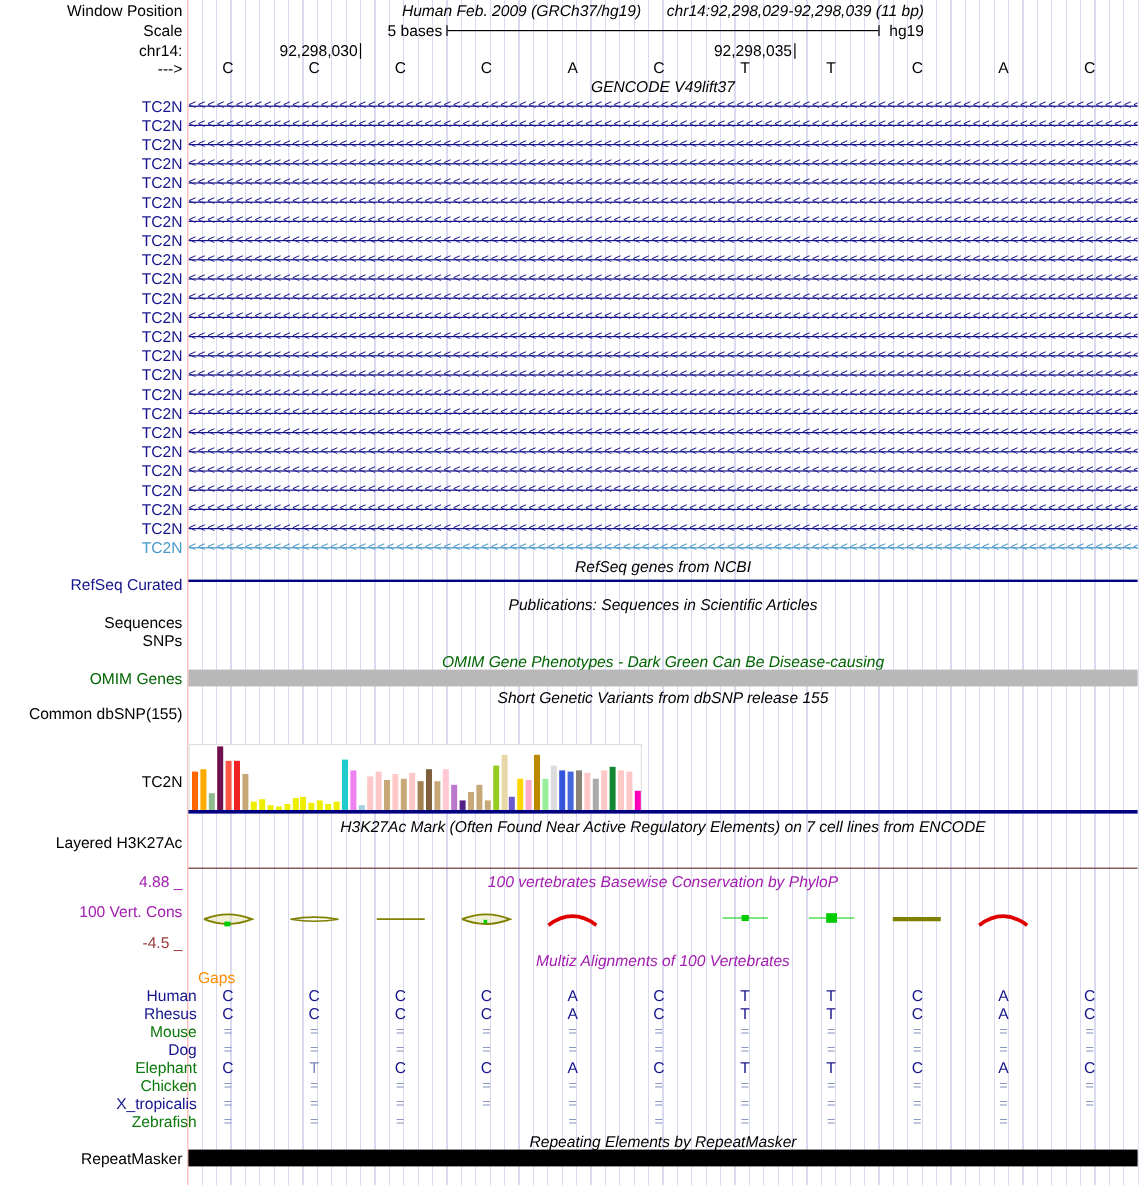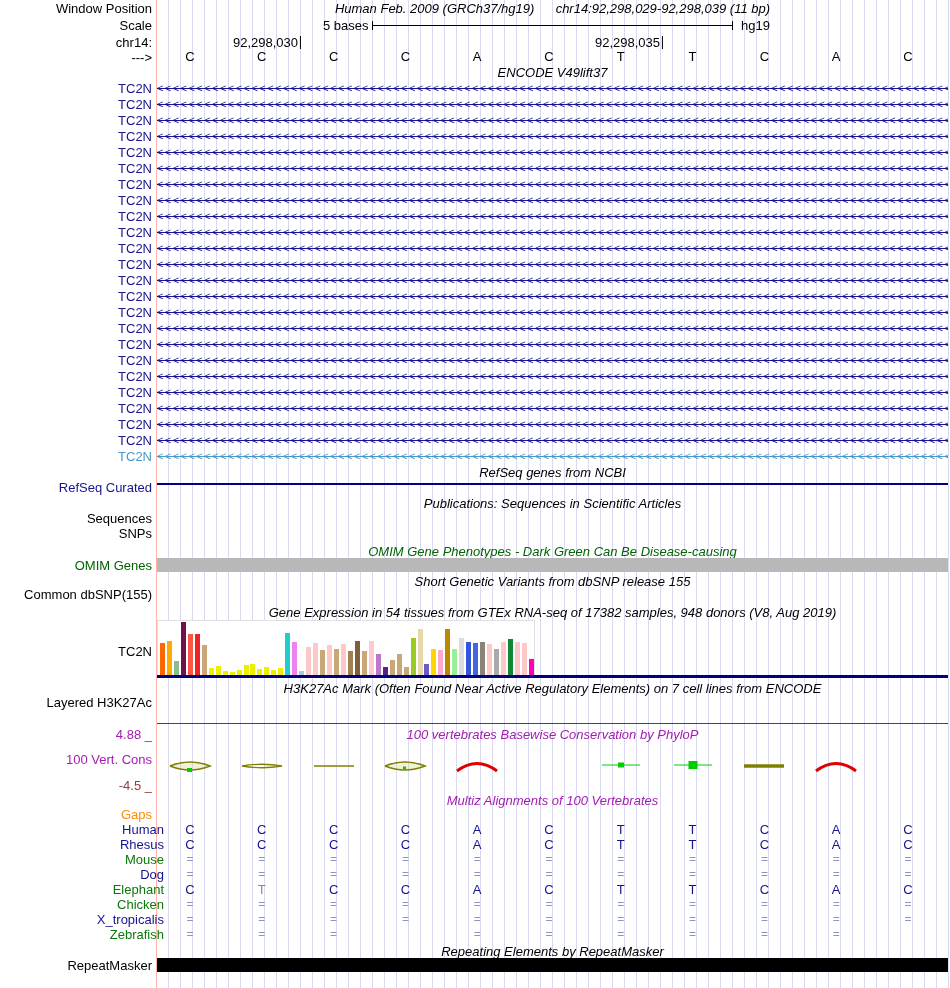--- a/index.html
+++ b/index.html
@@ -4,21 +4,21 @@
 <style>
   html,body{margin:0;padding:0;background:#fff;}
   #browser{position:relative;width:950px;height:988px;background:#fff;overflow:hidden;
            font-family:"Liberation Sans",sans-serif;color:#000;}
   .grid{position:absolute;left:157px;top:0;width:792px;height:988px;
         background:repeating-linear-gradient(to right,transparent 0px,transparent 11px,#D9D9F0 11px,#D9D9F0 12px);}
   .edge{position:absolute;left:156px;top:0;width:1px;height:988px;background:#FFB4AC;}
   .lbl{position:absolute;left:0;width:152px;text-align:right;font-size:13px;line-height:15px;white-space:nowrap;}
   .ctitle{position:absolute;left:157px;width:791px;text-align:center;font-size:13px;line-height:15px;white-space:nowrap;font-style:italic;}
   .navy{color:#14148C;} .blue{color:#a21caf;} .green{color:#006400;} .dgreen{color:#0A780A;}
-  .orange{color:#FF8C00;} .dred{color:#993939;}
+  .orange{color:#FF8C00;margin-left:44px;} .dred{color:#993939;}
   .tick-label{position:absolute;transform:translateX(-100%);font-size:13px;line-height:13px;
               border-right:1px solid #000;padding-right:2px;height:13px;white-space:nowrap;}
   .scalebar{position:absolute;height:9px;border-left:1px solid #000;border-right:1px solid #000;}
   .scalebar::before{content:"";position:absolute;left:0;right:0;top:4px;height:1px;background:#000;}
   .base{position:absolute;width:20px;text-align:center;font-size:13px;line-height:14px;}
   .gene-row{position:absolute;left:0;width:950px;height:16px;}
   .gene-row .gl{position:absolute;left:0;top:1px;width:152px;text-align:right;font-size:13px;color:#14148C;}
   .gene-row .track{position:absolute;left:157px;top:0;width:791px;height:16px;overflow:hidden;}
   .gene-row .track::before{content:"";position:absolute;left:0;right:0;top:8px;height:1px;background:currentColor;}
   .gene-row .chev{position:absolute;left:0;top:0;font-size:11px;line-height:17px;letter-spacing:1.45px;white-space:nowrap;}
@@ -66,21 +66,21 @@
       <span class="base" style="left: 395.4px; top: 50px; position: absolute;">C</span>
       <span class="base" style="left: 467.2px; top: 50px; position: absolute;">A</span>
       <span class="base" style="left: 539px; top: 50px; position: absolute;">C</span>
       <span class="base" style="left: 610.8px; top: 50px; position: absolute;">T</span>
       <span class="base" style="left: 682.6px; top: 50px; position: absolute;">T</span>
       <span class="base" style="left: 754.4px; top: 50px; position: absolute;">C</span>
       <span class="base" style="left: 826.2px; top: 50px; position: absolute;">A</span>
       <span class="base" style="left: 898px; top: 50px; position: absolute;">C</span>
     </div>
 
-  <div class="ctitle" style="top:65px">ENCODE V49lift37</div>
+  <div class="ctitle" style="top:65px">GENCODE V49lift37</div>
   <div id="gencode-rows">
       <div class="gene-row" style="top: 80px;">
         <span class="gl">TC2N</span>
         <div class="track">
           <span class="chev">&lt;&lt;&lt;&lt;&lt;&lt;&lt;&lt;&lt;&lt;&lt;&lt;&lt;&lt;&lt;&lt;&lt;&lt;&lt;&lt;&lt;&lt;&lt;&lt;&lt;&lt;&lt;&lt;&lt;&lt;&lt;&lt;&lt;&lt;&lt;&lt;&lt;&lt;&lt;&lt;&lt;&lt;&lt;&lt;&lt;&lt;&lt;&lt;&lt;&lt;&lt;&lt;&lt;&lt;&lt;&lt;&lt;&lt;&lt;&lt;&lt;&lt;&lt;&lt;&lt;&lt;&lt;&lt;&lt;&lt;&lt;&lt;&lt;&lt;&lt;&lt;&lt;&lt;&lt;&lt;&lt;&lt;&lt;&lt;&lt;&lt;&lt;&lt;&lt;&lt;&lt;&lt;&lt;&lt;&lt;&lt;&lt;&lt;&lt;&lt;&lt;&lt;&lt;&lt;</span>
         </div>
       </div>
       <div class="gene-row" style="top: 96px;">
         <span class="gl">TC2N</span>
         <div class="track">
@@ -229,21 +229,20 @@
   <div class="lbl" style="top:511px">Sequences</div>
   <div class="lbl" style="top:526px">SNPs</div>
 
   <div class="ctitle green" style="top:544px">OMIM Gene Phenotypes - Dark Green Can Be Disease-causing</div>
   <div class="hline" style="left:157px;top:558px;width:791px;height:14px;background:#B8B8B8"></div>
   <div class="lbl green" style="top:558px">OMIM Genes</div>
 
   <div class="ctitle" style="top:574px">Short Genetic Variants from dbSNP release 155</div>
   <div class="lbl" style="top:587px">Common dbSNP(155)</div>
 
-  <div class="ctitle" style="top:605px">Gene Expression in 54 tissues from GTEx RNA-seq of 17382 samples, 948 donors (V8, Aug 2019)</div>
   <div class="chartbox" id="gtex-chart">
       <div class="bar" style="left: 2px; height: 32px; background: rgb(255, 102, 0);"></div>
       <div class="bar" style="left: 8.96px; height: 34px; background: rgb(255, 170, 0);"></div>
       <div class="bar" style="left: 15.92px; height: 14px; background: rgb(143, 188, 143);"></div>
       <div class="bar" style="left: 22.88px; height: 53px; background: rgb(112, 16, 78);"></div>
       <div class="bar" style="left: 29.84px; height: 41px; background: rgb(255, 85, 68);"></div>
       <div class="bar" style="left: 36.8px; height: 41px; background: rgb(238, 34, 34);"></div>
       <div class="bar" style="left: 43.76px; height: 30px; background: rgb(200, 168, 120);"></div>
       <div class="bar" style="left: 50.72px; height: 7px; background: rgb(238, 238, 0);"></div>
       <div class="bar" style="left: 57.68px; height: 9px; background: rgb(238, 238, 0);"></div>

